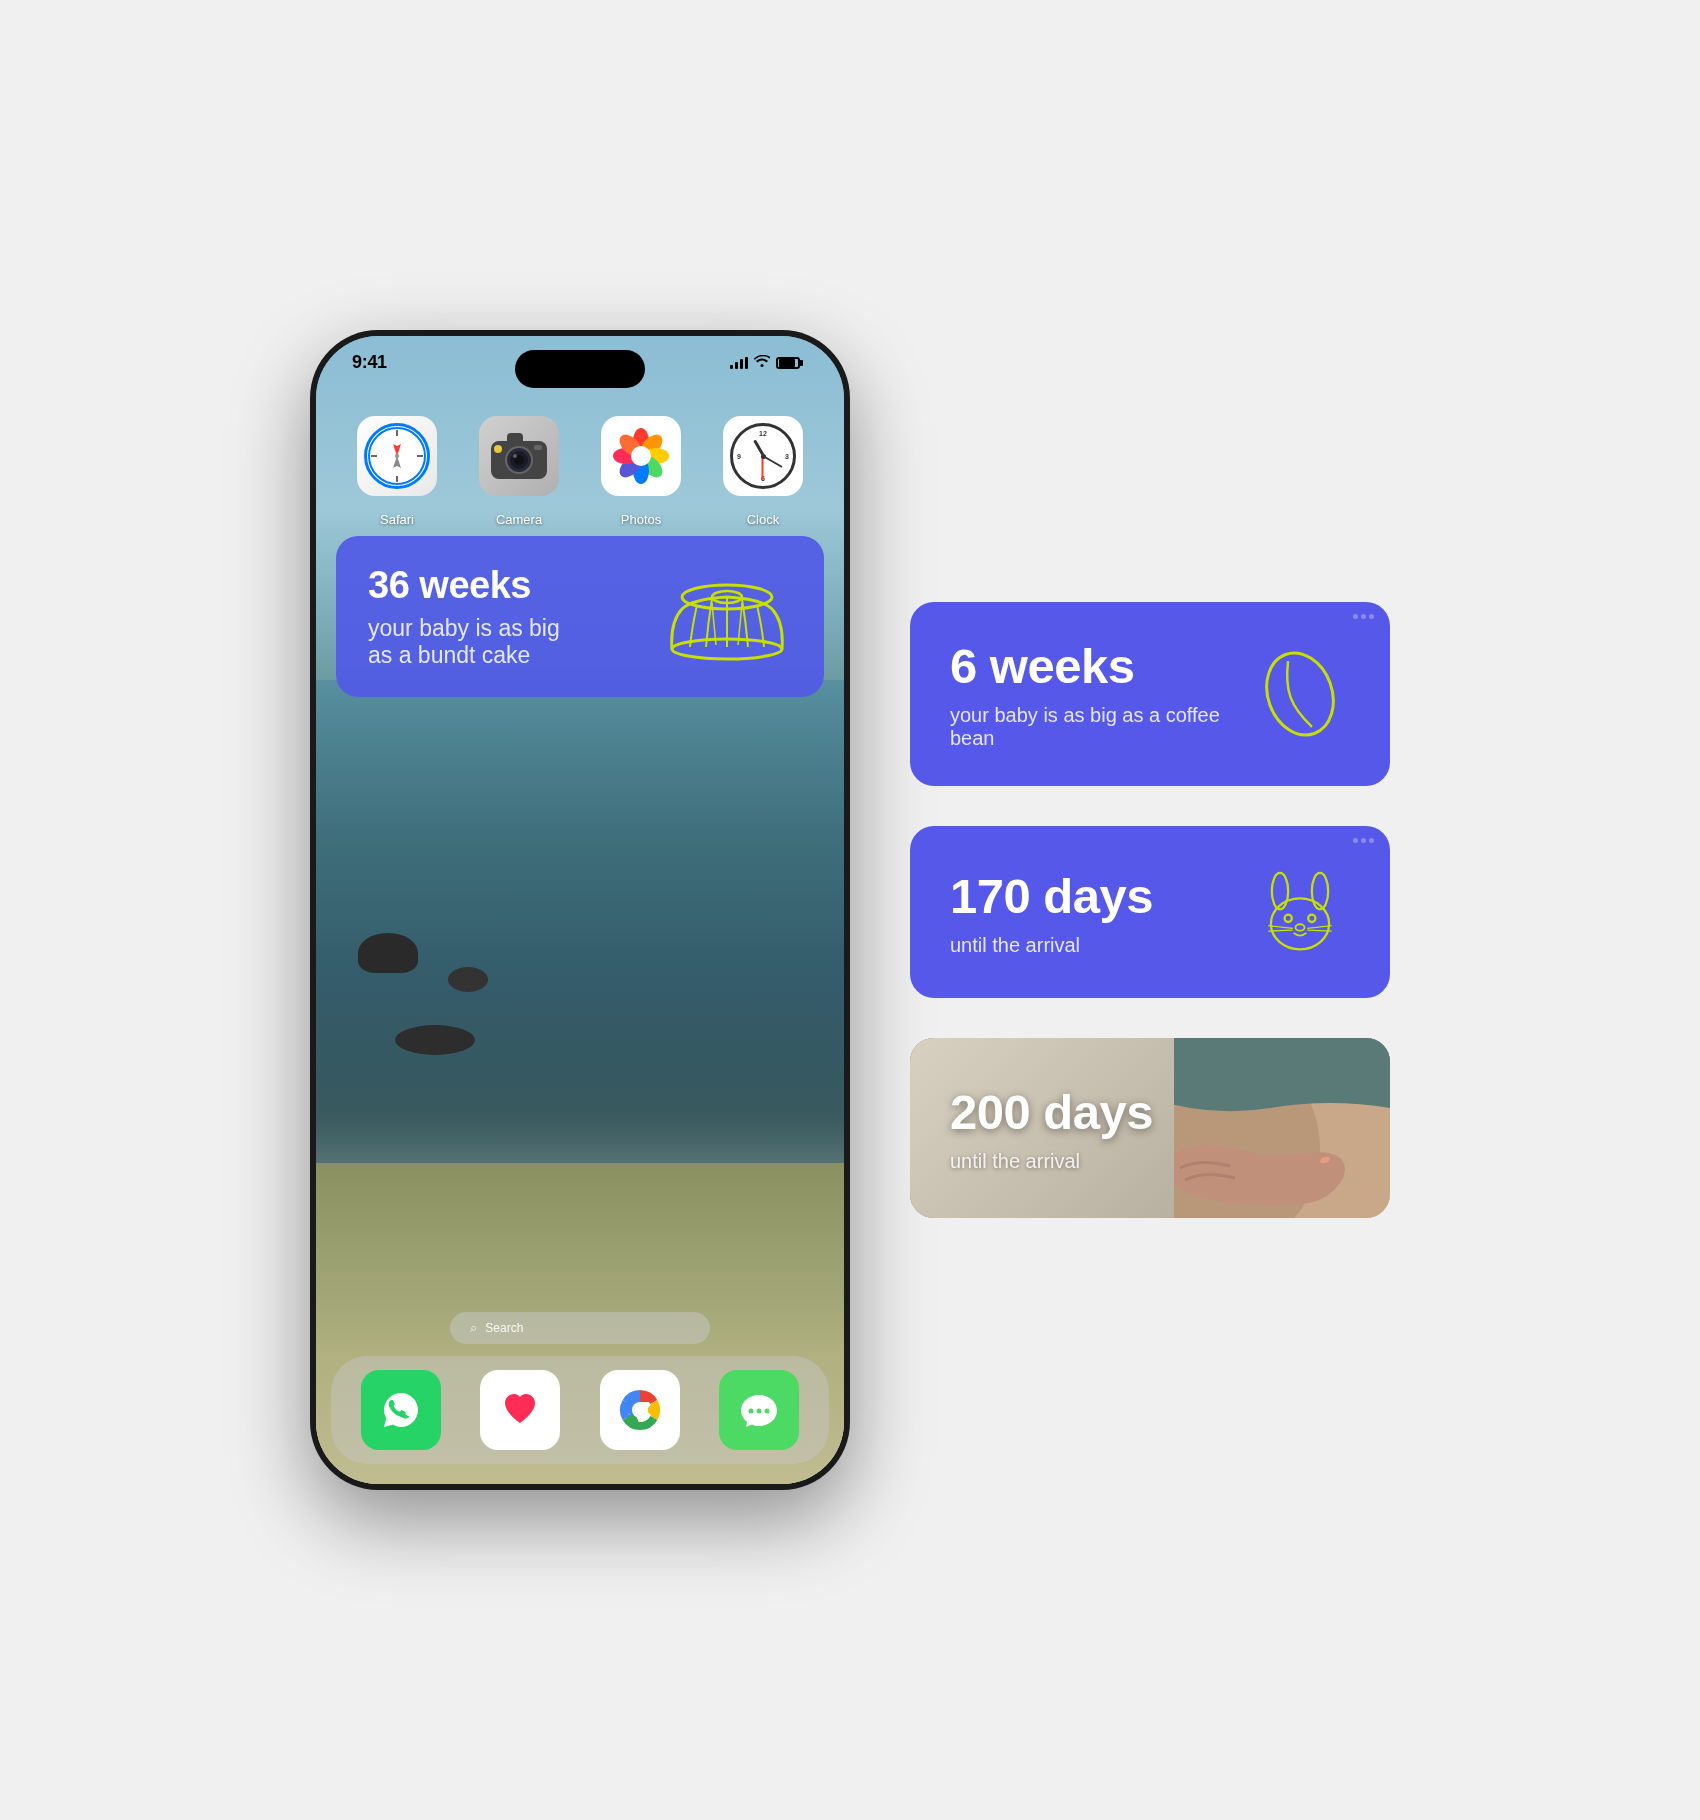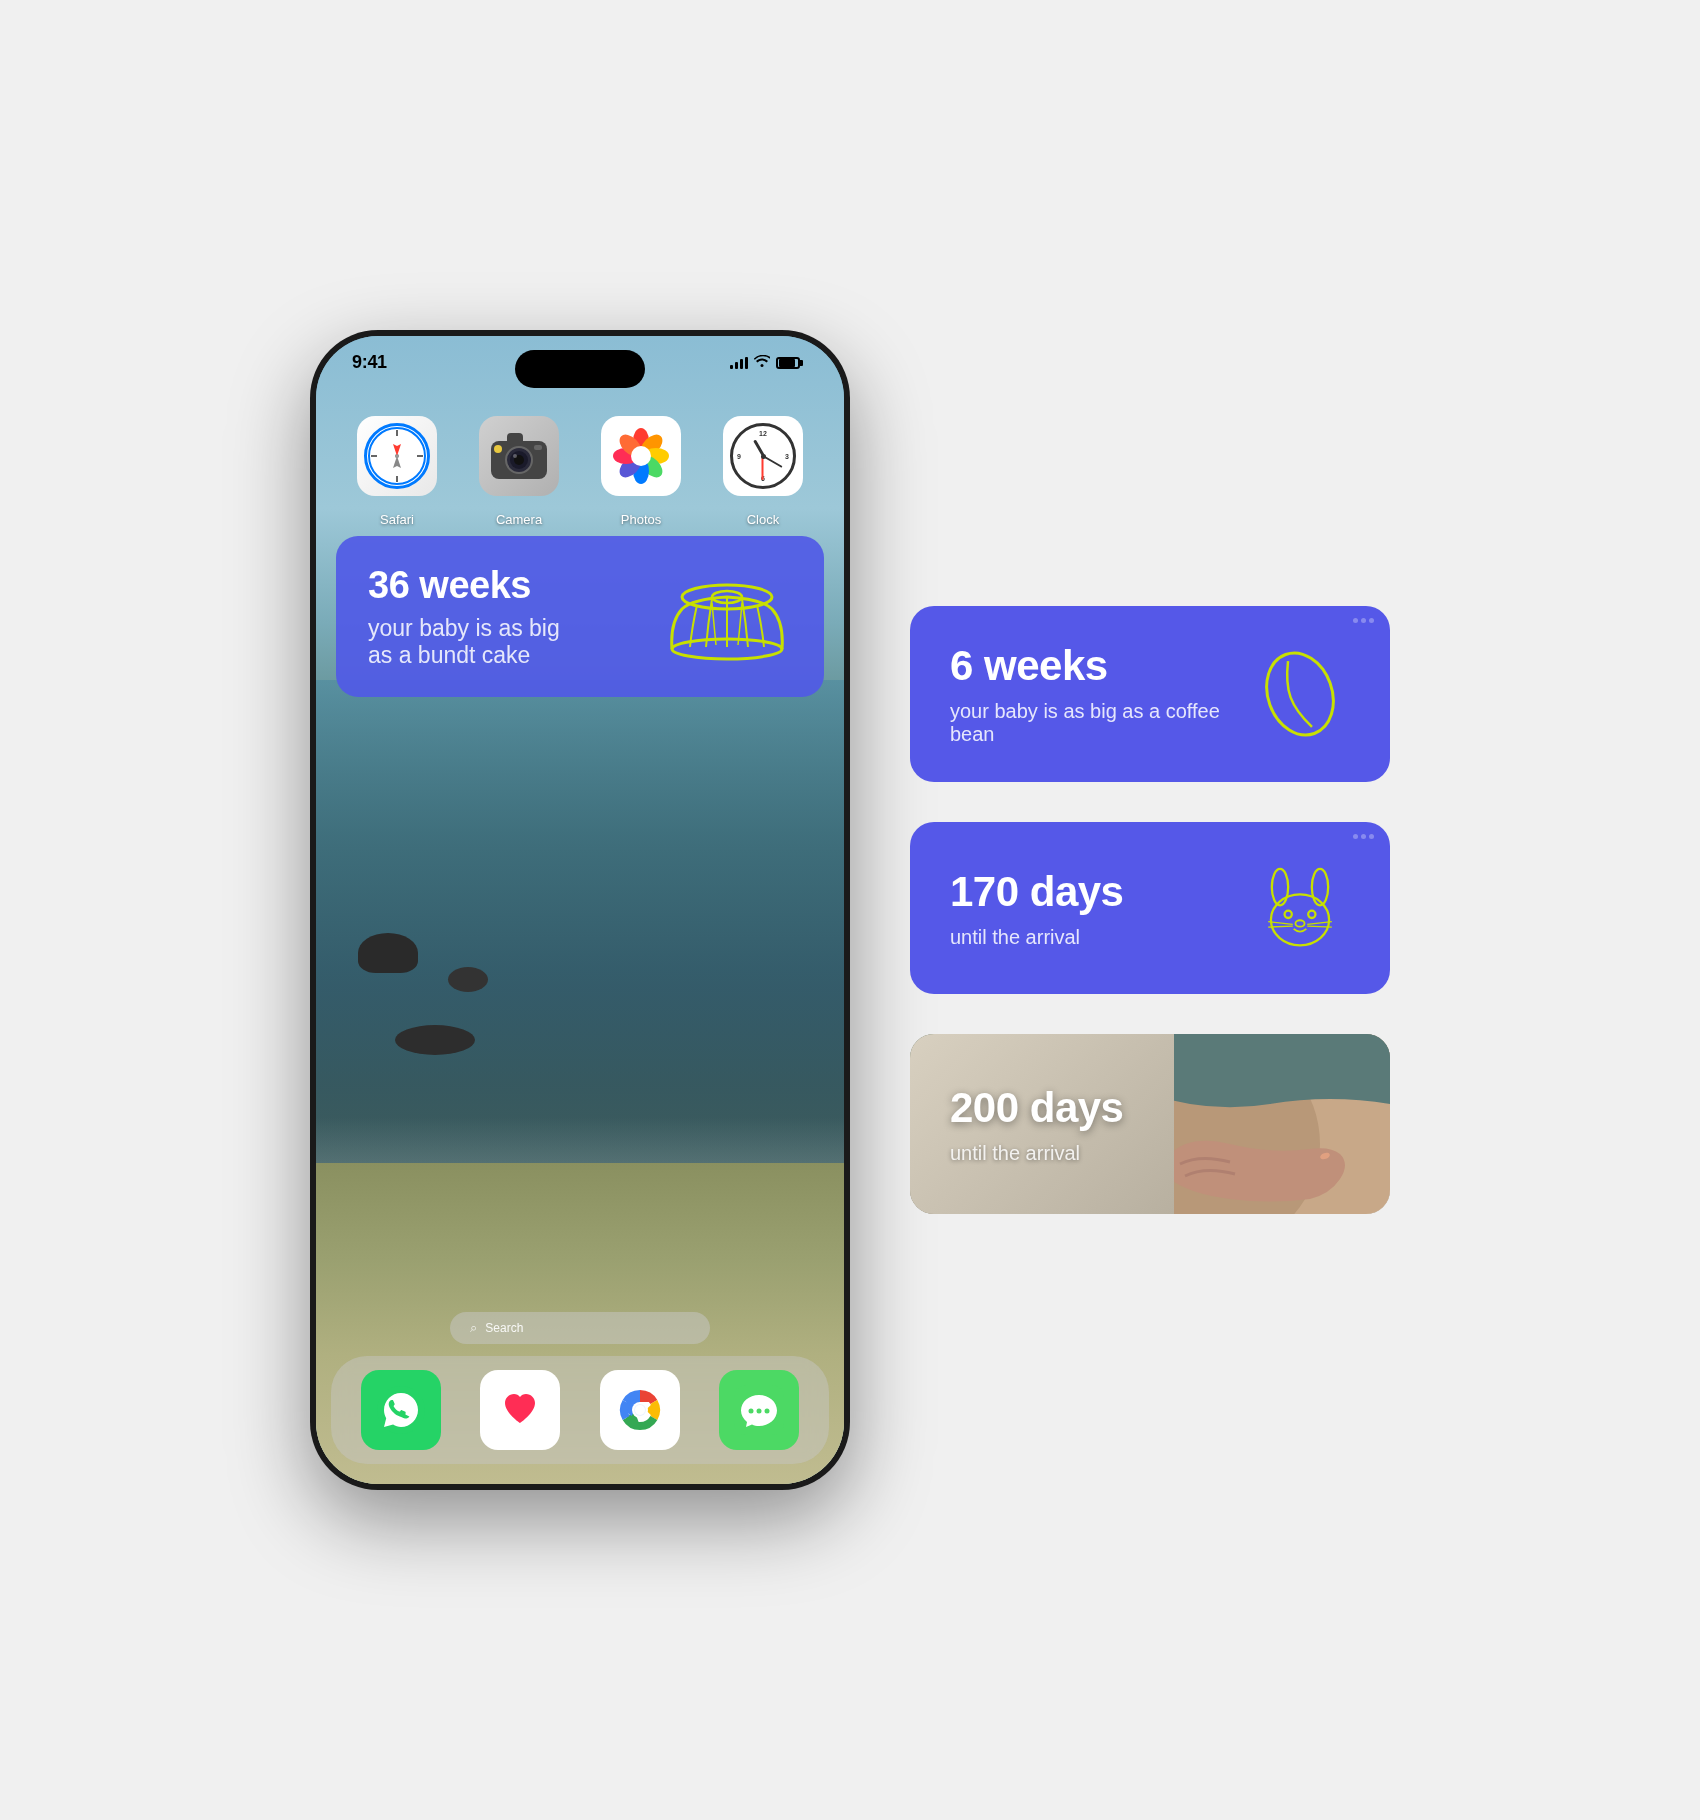--- a/index.html
+++ b/index.html
@@ -388,21 +388,21 @@
       overflow: hidden;
     }
     .widget-card.photo-card {
       background: #888;
       overflow: hidden;
       padding: 0;
       min-height: 180px;
     }
     .widget-card-text {}
     .widget-card-title {
-      font-size: 42px;
+      font-size: 49px;
       font-weight: 700;
       color: #fff;
       margin-bottom: 10px;
       letter-spacing: -0.5px;
     }
     .widget-card-subtitle {
       font-size: 20px;
       color: rgba(255,255,255,0.85);
       font-weight: 400;
     }

